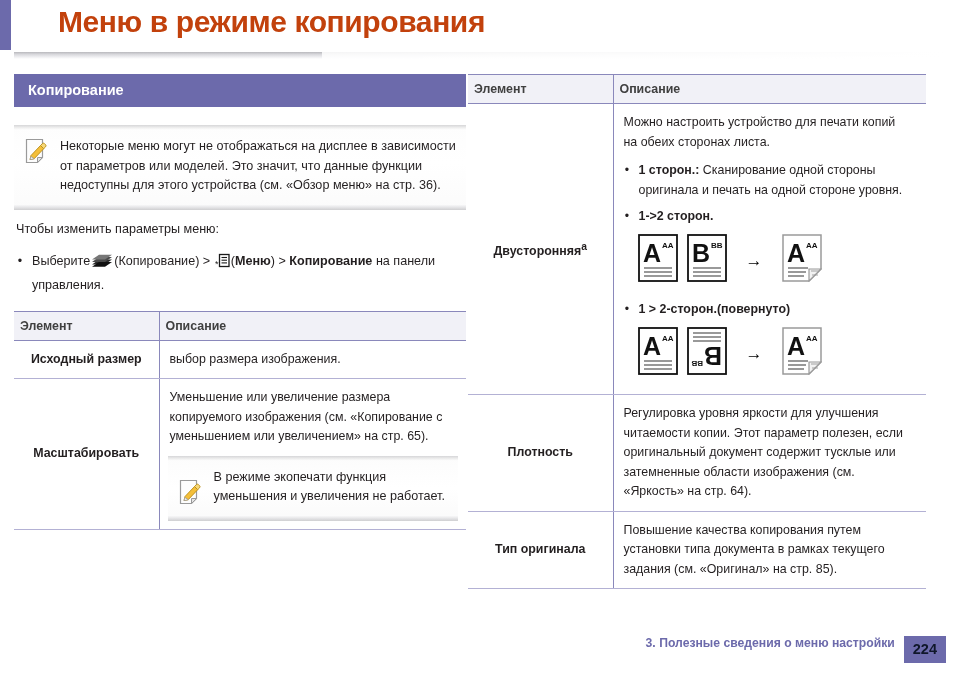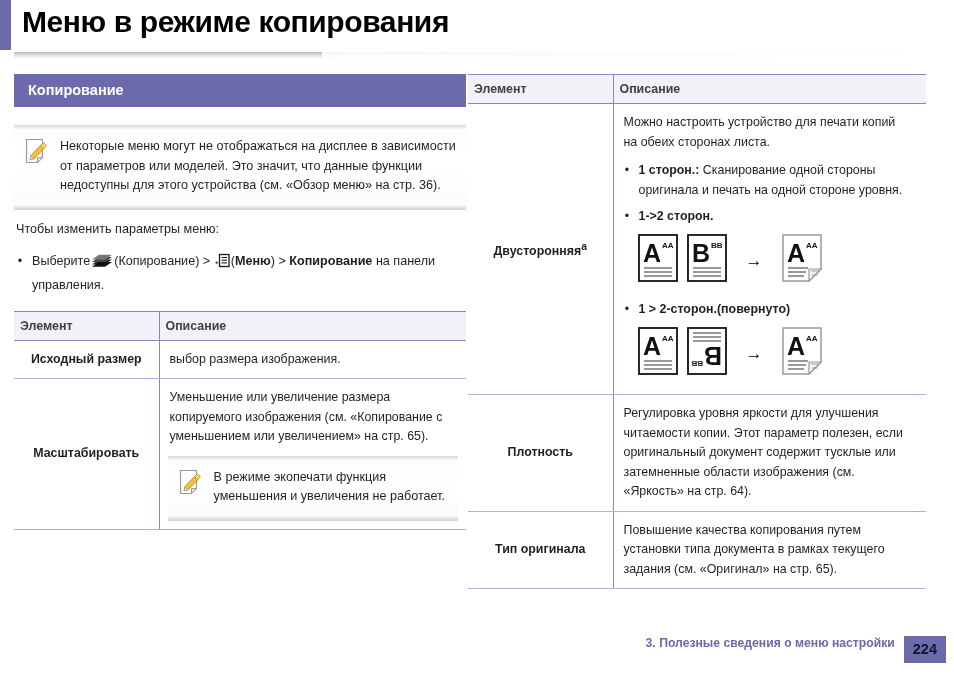--- a/index.html
+++ b/index.html
@@ -25,22 +25,23 @@
     position: absolute;
     left: 0; top: 0;
     width: 11px; height: 50px;
     background: #6c6aab;
   }
   .page-title {
     font-size: 30px;
     font-weight: bold;
     letter-spacing: -0.4px;
     line-height: 44px;
-    color: #000000;
+    color: #c2410c;
     white-space: nowrap;
+    margin-left: 36px;
   }
   .header-rule {
     position: absolute;
     left: 14px; right: 8px; top: 52px;
     height: 7px;
     background: linear-gradient(to bottom, #b9b9bd 0%, #d9d9dd 35%, #f4f4f6 80%, #ffffff 100%);
   }
   .header-rule::after {
     content: "";
     position: absolute;
@@ -84,20 +85,21 @@
   }
   .note-box::after {
     content: "";
     position: absolute; left: 0; right: 0; bottom: 0;
     height: 6px;
     background: linear-gradient(to top, #cfcfd1, #e8e8ea 50%, #ffffff);
   }
   .note-box.inner {
     margin: 6px 0 2px 0;
     background: linear-gradient(to bottom, #fcfcfc 0%, #ffffff 50%, #fafafa 100%);
+    align-items: flex-end;
   }
   .note-text {
     font-size: 12.6px;
     line-height: 19.5px;
     color: #231f20;
   }
 
   
   .note-icon { flex: none; width: 26px; height: 28px; margin-top: 1px; }
 
@@ -394,21 +396,21 @@
           </td>
         </tr>
 
         <tr>
           <td class="c1">Плотность</td>
           <td>Регулировка уровня яркости для улучшения читаемости копии. Этот параметр полезен, если оригинальный документ содержит тусклые или затемненные области изображения (см. «Яркость» на стр. 64).</td>
         </tr>
 
         <tr>
           <td class="c1">Тип оригинала</td>
-          <td>Повышение качества копирования путем установки типа документа в рамках текущего задания (см. «Оригинал» на стр. 65).</td>
+          <td>Повышение качества копирования путем установки типа документа в рамках текущего задания (см. «Оригинал» на стр. 85).</td>
         </tr>
       </tbody>
     </table>
   </div>
 </div>
 
 <div class="footer">
   <span class="footer-text">3.  Полезные сведения о меню настройки</span>
   <span class="footer-badge">224</span>
 </div>

